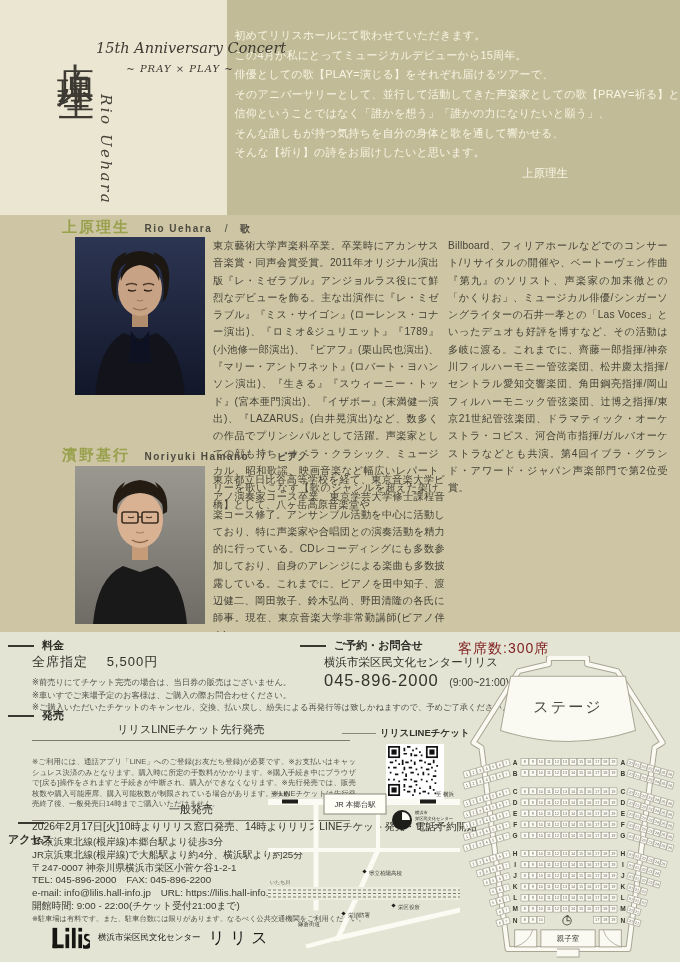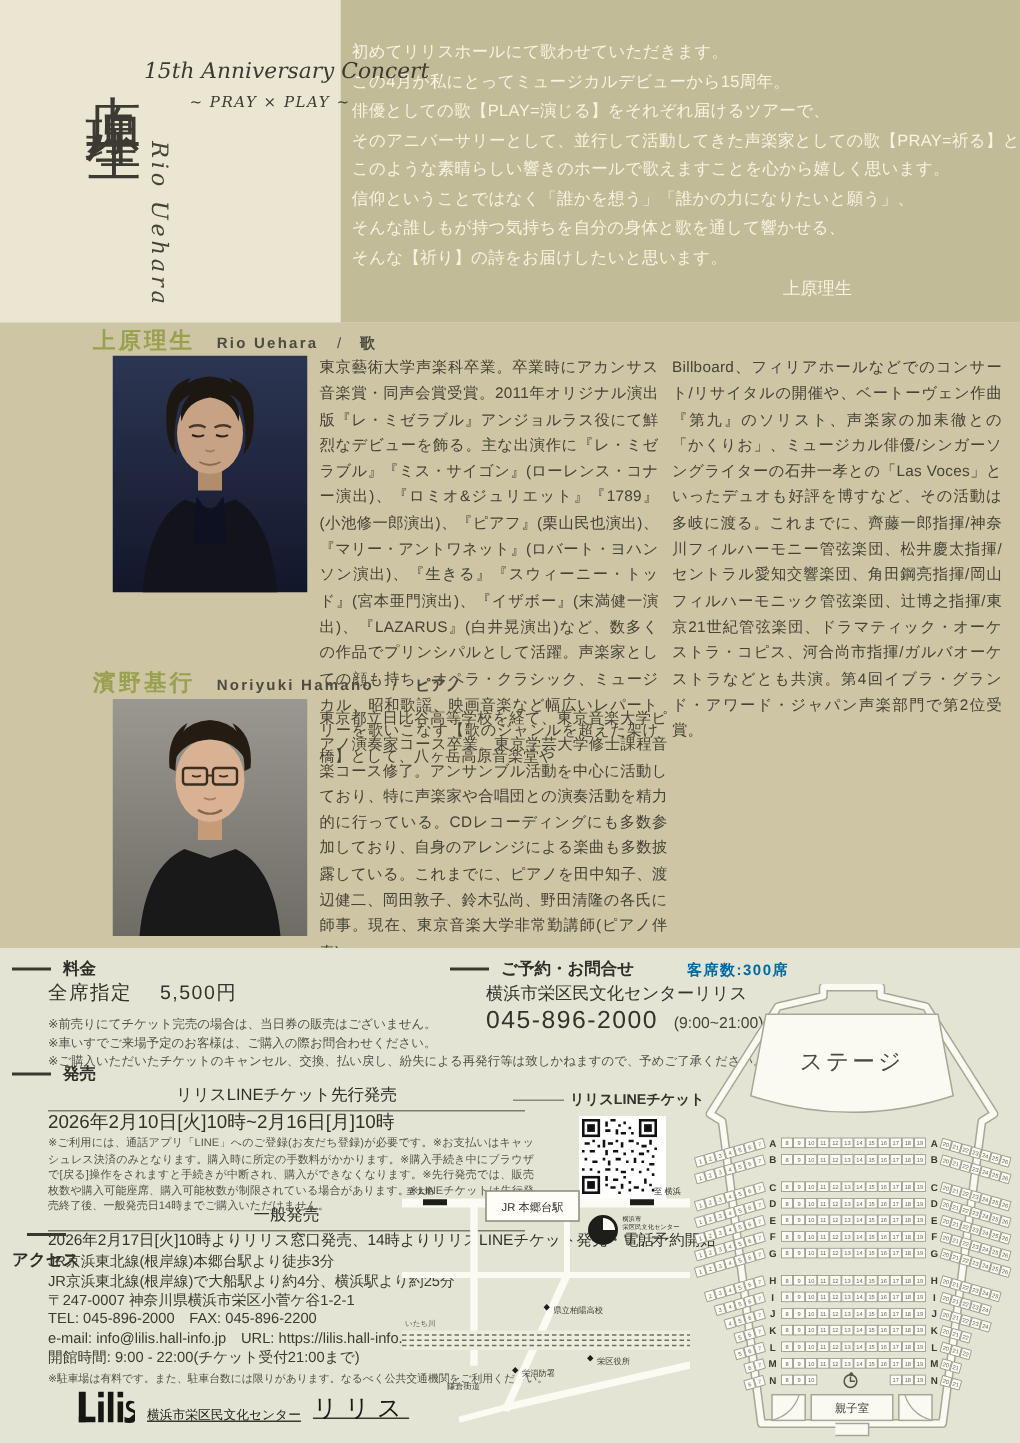--- a/index.html
+++ b/index.html
@@ -39,31 +39,31 @@
   .bottom{position:absolute;top:632px;left:0;width:680px;height:330px;background:#e3e4d4;
     color:#3a382f;}
   .abs{position:absolute;}
   .sec-head{display:flex;align-items:center;gap:8px;font-weight:bold;font-size:11px;color:#2f2e28;}
   .dash{width:26px;height:2px;background:#3a382f;}
   .price-line{font-size:13px;letter-spacing:1px;color:#33322b;}
   .note{font-size:8.3px;line-height:12.6px;color:#54514a;white-space:nowrap;}
   .venue-name{font-size:11.5px;color:#33322b;}
   .phone{font-size:16.5px;letter-spacing:1px;color:#33322b;}
   .hours{font-size:10.5px;margin-left:6px;color:#44423a;}
-  .capacity{font-size:10px;color:#0369a1;letter-spacing:1px;font-weight:bold;}
+  .capacity{font-size:14px;color:#7f1d1d;letter-spacing:1px;}
   .u-title{width:318px;border-bottom:1px solid #7d7b6e;padding-bottom:3px;
     font-size:11px;color:#2f2e28;text-align:center;}
   .period{font-size:12.5px;color:#33322b;}
   .fine{width:324px;font-size:7.4px;line-height:10.6px;color:#55524a;text-align:justify;}
   .gen-period{font-size:10.3px;white-space:nowrap;color:#33322b;}
   .leader{border-top:1px solid #8a887a;width:34px;height:0;}
   .line-ticket-label{font-size:9.5px;font-weight:bold;color:#33322b;}
   .access-line{font-size:9.8px;line-height:12.8px;white-space:nowrap;color:#3c3a32;}
   .access-note{font-size:7.2px;color:#55524a;white-space:nowrap;}
-  .footer{display:flex;align-items:flex-end;gap:8px;text-decoration:underline;}
+  .footer{display:flex;align-items:center;gap:8px;}
   .footer .org{font-size:8.5px;color:#1f1e1a;}
   .footer .fname{font-size:16px;letter-spacing:5px;color:#1a1a18;font-weight:500;}
   .qr{width:54px;height:54px;background:#fff;padding:2px;}
 </style>
 </head>
 <body>
 
 <div class="page">
 
   <header class="hdr">
@@ -75,21 +75,20 @@
         <div class="t2">~ PRAY × PLAY ~</div>
       </div>
     </div>
     <div class="hdr-right">
       <div>
 
       <div class="msg-line">初めてリリスホールにて歌わせていただきます。</div>
           <div class="msg-line">この4月が私にとってミュージカルデビューから15周年。</div>
           <div class="msg-line">俳優としての歌【PLAY=演じる】をそれぞれ届けるツアーで、</div>
           <div class="msg-line">そのアニバーサリーとして、並行して活動してきた声楽家としての歌【PRAY=祈る】と</div>
-          <div class="msg-line">このような素晴らしい響きのホールで歌えますことを心から嬉しく思います。</div>
           <div class="msg-line">信仰ということではなく「誰かを想う」「誰かの力になりたいと願う」、</div>
           <div class="msg-line">そんな誰しもが持つ気持ちを自分の身体と歌を通して響かせる、</div>
           <div class="msg-line">そんな【祈り】の詩をお届けしたいと思います。</div>
         </div>
       <div class="signature">上原理生</div>
     </div>
   </header>
 
   <section class="profiles">
 
@@ -187,21 +186,20 @@
       <span class="hours">(9:00~21:00)</span>
     </div>
 
     <div class="abs capacity" style="left:458px;top:8px;">客席数:300席</div>
 
     <div class="abs sec-head" style="left:8px;top:76px;">
       <span class="dash"></span>
       <span>発売</span>
     </div>
     <div class="abs u-title" style="left:32px;top:90px;">リリスLINEチケット先行発売</div>
-    <div class="abs period" style="left:32px;top:108px;">2026年2月10日[火]10時~2月16日[月]10時</div>
     <div class="abs fine" style="left:32px;top:125px;">※ご利用には、通話アプリ「LINE」へのご登録(お友だち登録)が必要です。※お支払いはキャッシュレス決済のみとなります。購入時に所定の手数料がかかります。※購入手続き中にブラウザで[戻る]操作をされますと手続きが中断され、購入ができなくなります。※先行発売では、販売枚数や購入可能座席、購入可能枚数が制限されている場合があります。※LINEチケットは先行発売終了後、一般発売日14時までご購入いただけません。</div>
     <div class="abs u-title" style="left:32px;top:170px;">一般発売</div>
     <div class="abs gen-period" style="left:32px;top:188px;">2026年2月17日[火]10時よりリリス窓口発売、14時よりリリスLINEチケット発売・電話予約開始</div>
 
     <div class="abs leader" style="left:342px;top:101px;"></div>
     <div class="abs line-ticket-label" style="left:380px;top:95px;">リリスLINEチケット</div>
     <div class="abs qr" style="left:386px;top:112px;">
       <svg viewBox="0 0 29 29" width="50" height="50">
         <rect width="29" height="29" fill="#fff"></rect>
         <g fill="#111">

